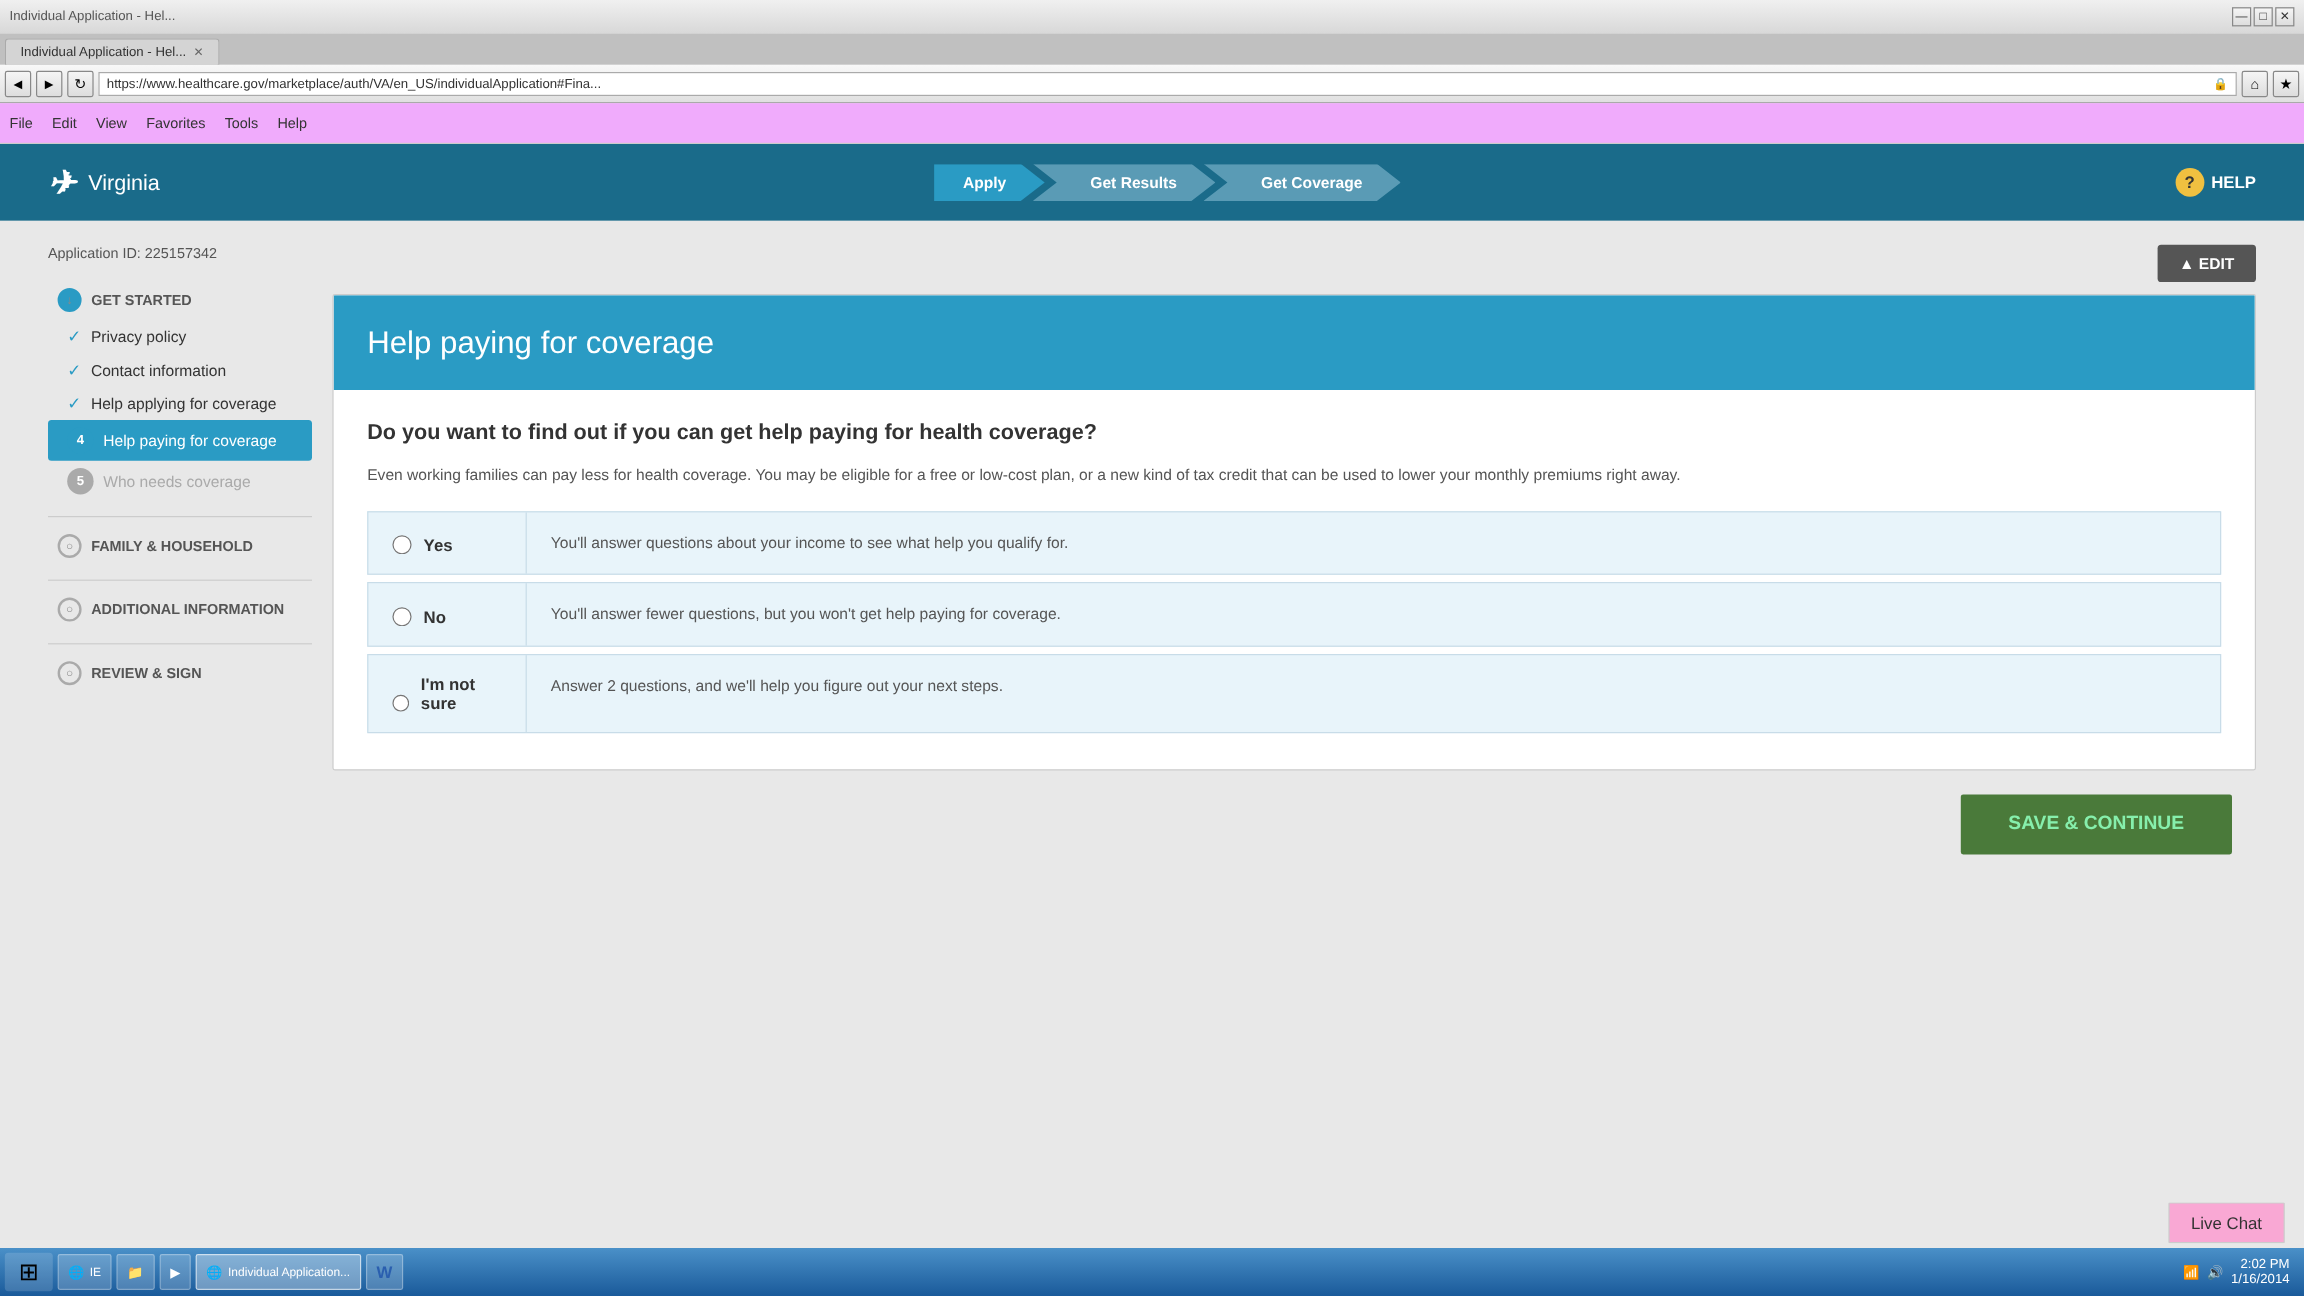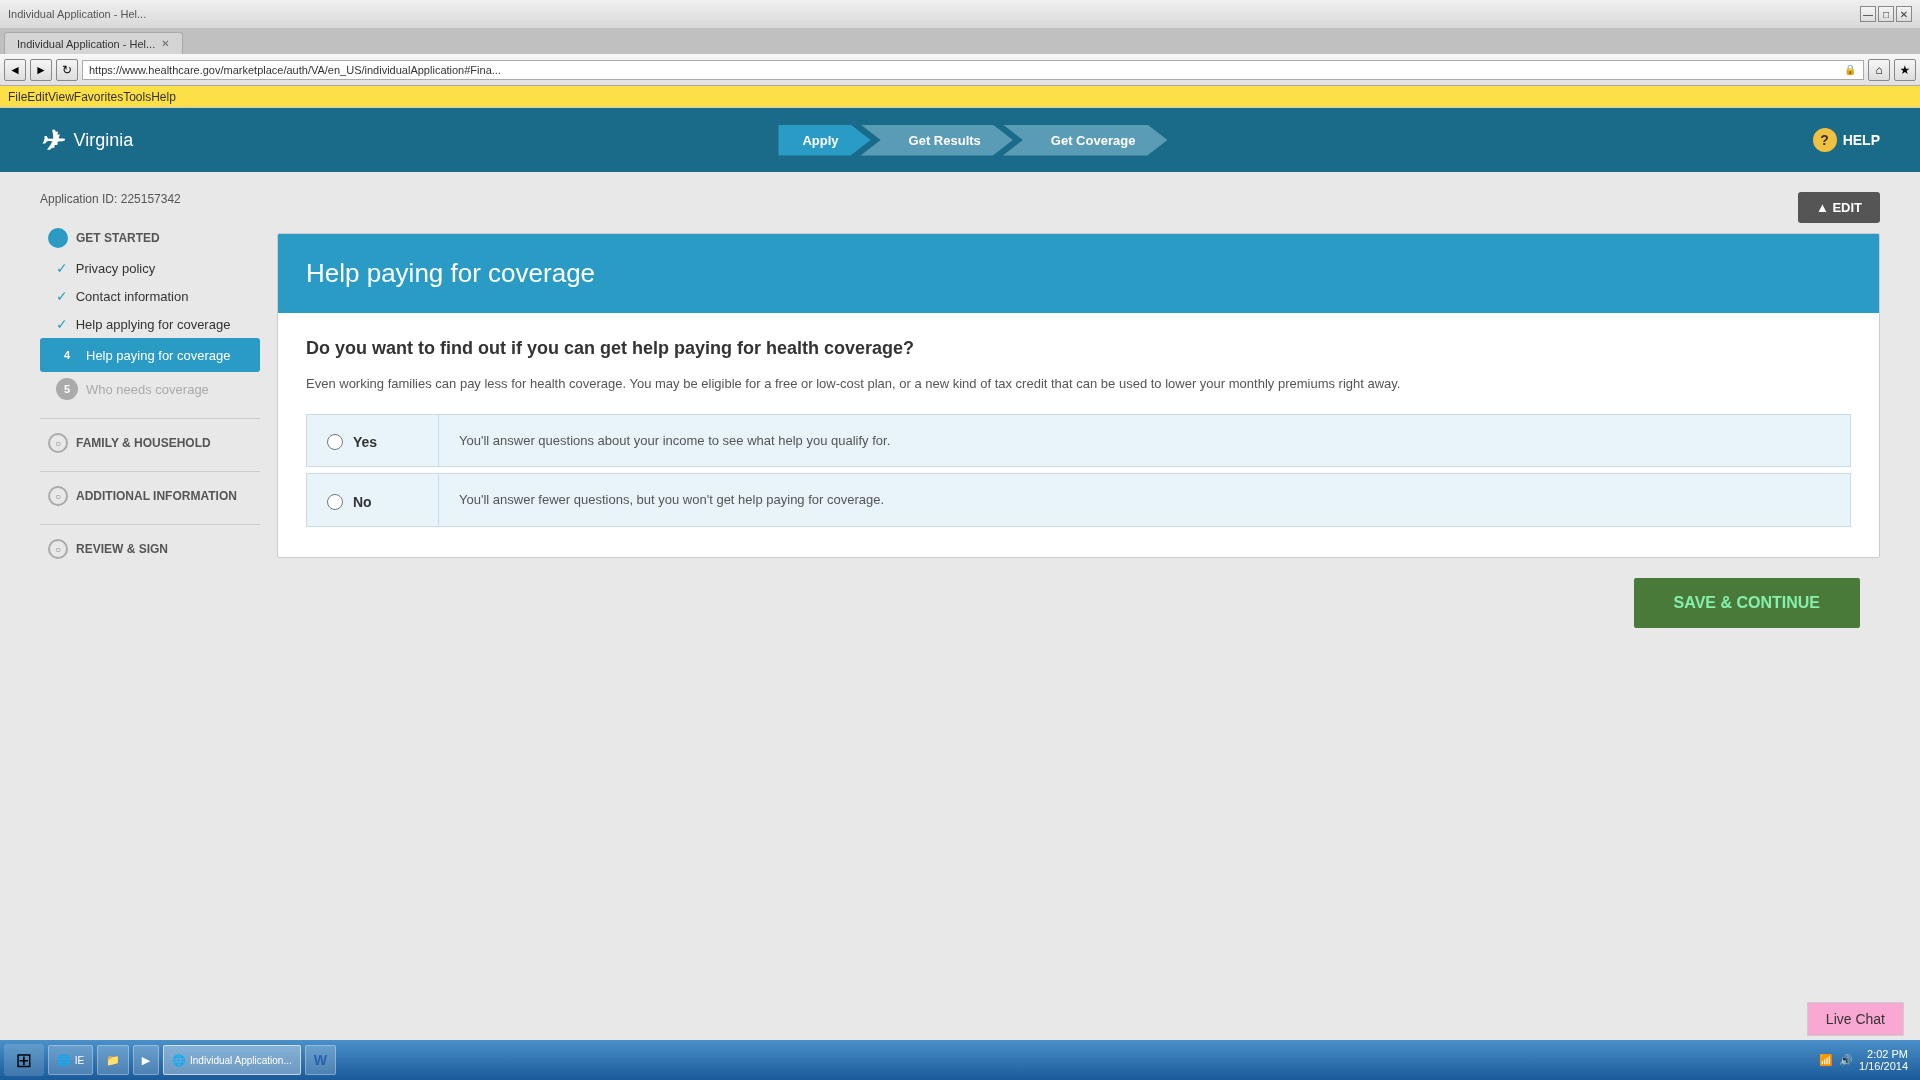--- a/index.html
+++ b/index.html
@@ -63,25 +63,26 @@
       display: flex;
       align-items: center;
       gap: 6px;
       cursor: pointer;
       border-radius: 3px 3px 0 0;
     }
     .tab-close { font-size: 10px; color: #666; }
 
     
     .menu-bar {
-      background: #fde047;
-      height: 22px;
+      background: #f0abfc;
+      height: 34px;
       display: flex;
       align-items: center;
       padding: 0 8px;
+      gap: 16px;
       border-bottom: 1px solid #ccc;
     }
     .menu-item { font-size: 12px; color: #333; cursor: pointer; }
 
     
     .app-header {
       background: #1a6b8a;
       height: 64px;
       display: flex;
       align-items: center;
@@ -467,20 +468,27 @@
         </div>
 
         <div class="option-row">
           <div class="option-radio-cell">
             <input type="radio" name="coverage-help" value="no" class="radio-input" style="">
             <label>No</label>
           </div>
           <div class="option-desc-cell">You'll answer fewer questions, but you won't get help paying for coverage.</div>
         </div>
 
+        <div class="option-row">
+          <div class="option-radio-cell">
+            <input type="radio" name="coverage-help" value="notsure" class="radio-input" style="">
+            <label>I'm not sure</label>
+          </div>
+          <div class="option-desc-cell">Answer 2 questions, and we'll help you figure out your next steps.</div>
+        </div>
       </div>
     </div>
 
     <div style="text-align:right; padding-right: 10px;">
       <button class="save-btn">SAVE &amp; CONTINUE</button>
     </div>
   </div>
 </div>
 
 <div class="live-chat-btn">Live Chat</div>

